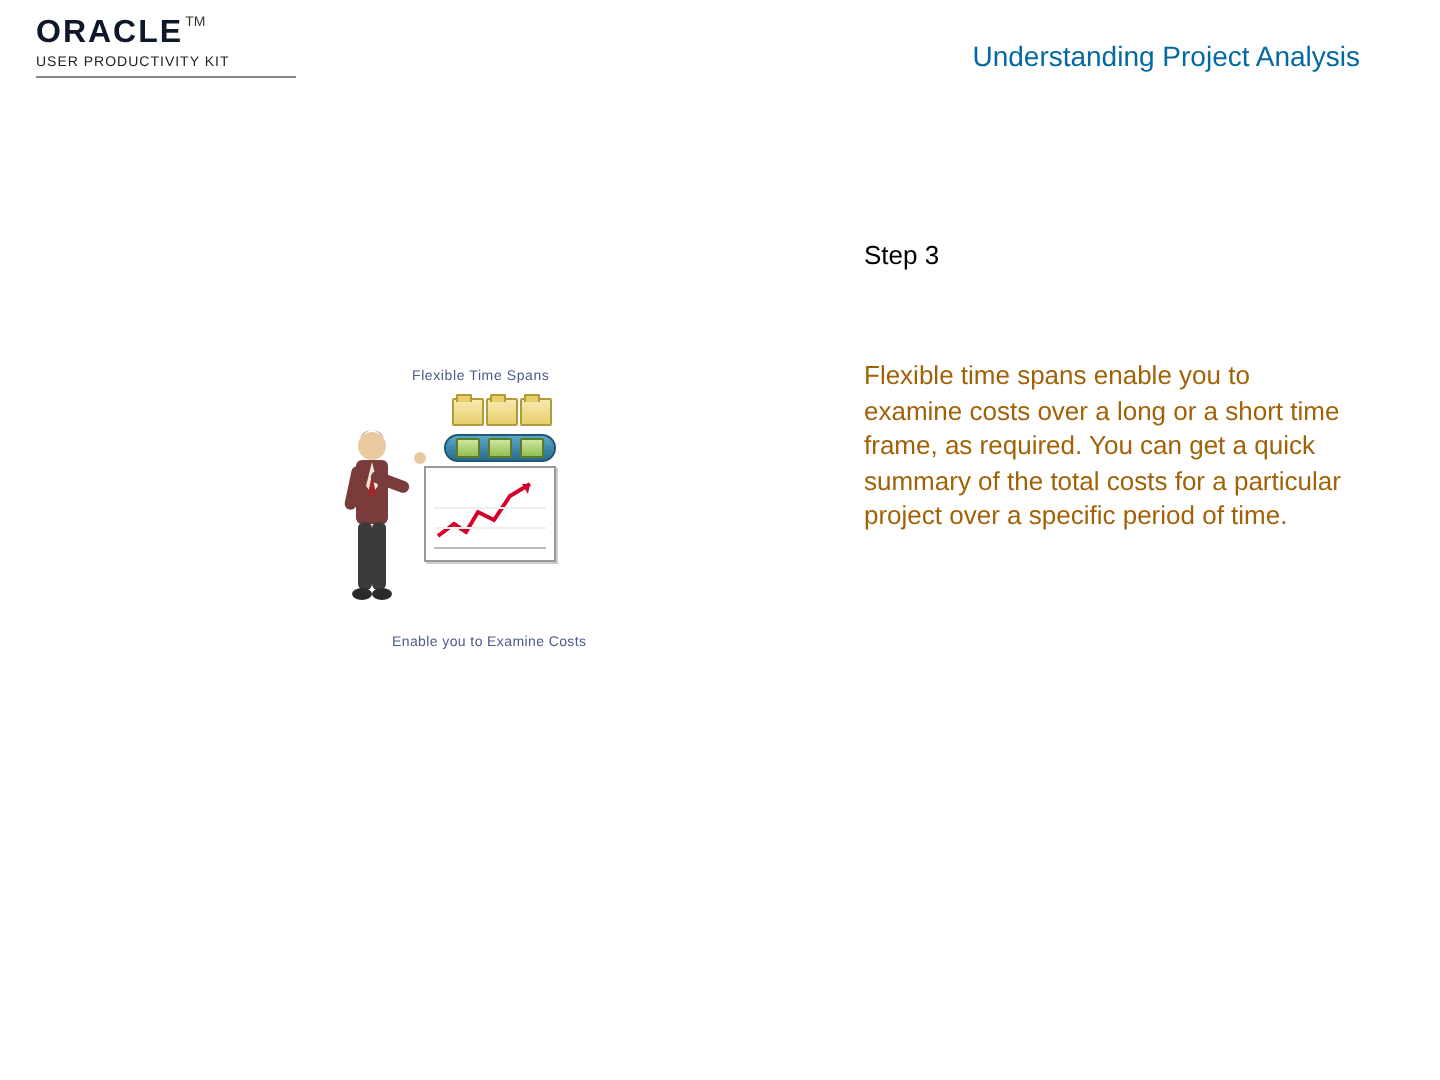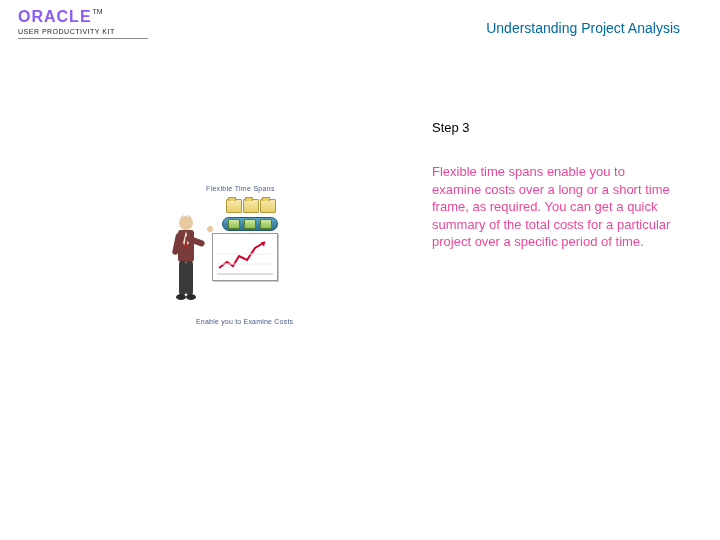--- a/index.html
+++ b/index.html
@@ -21,21 +21,21 @@
   .logo-block {
     position: absolute;
     left: 18px;
     top: 8px;
   }
   .oracle-word {
     font-family: Arial, Helvetica, sans-serif;
     font-size: 16px;
     font-weight: bold;
     letter-spacing: 1px;
-    color: #8b5cf6;
+    color: #0f172a;
     display: inline-block;
   }
   .oracle-tm {
     font-size: 7px;
     color: #333;
     vertical-align: top;
     margin-left: 1px;
   }
   .upk-line {
     font-size: 7px;
@@ -147,26 +147,26 @@
   }
   .content {
     position: absolute;
     left: 432px;
     top: 120px;
     width: 240px;
   }
   .step {
     font-size: 13px;
     color: #000;
-    margin-bottom: 28px;
+    margin-bottom: 44px;
   }
   .body-text {
     font-size: 13px;
     line-height: 1.35;
-    color: #ec4899;
+    color: #a16207;
   }
 </style>
 </head>
 <body>
 
 <div class="header">
   <div class="logo-block">
     <span class="oracle-word">ORACLE</span><span class="oracle-tm">TM</span>
     <div class="upk-line">USER PRODUCTIVITY KIT</div>
   </div>

